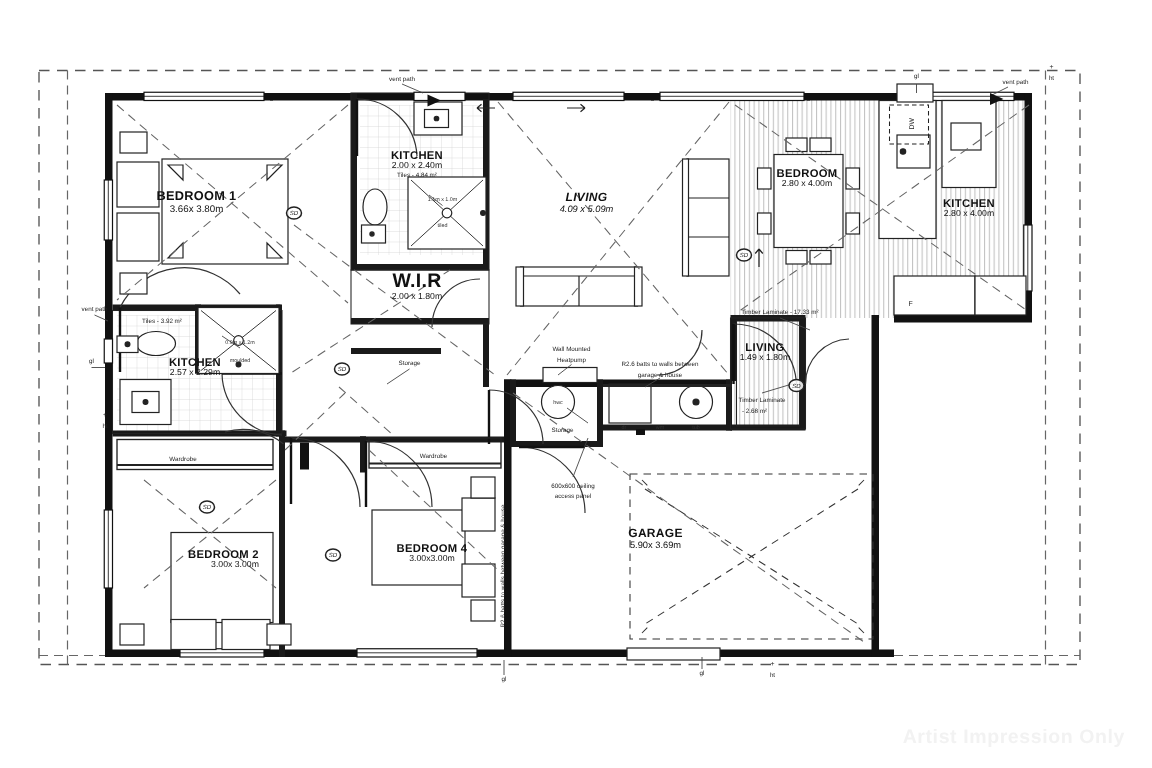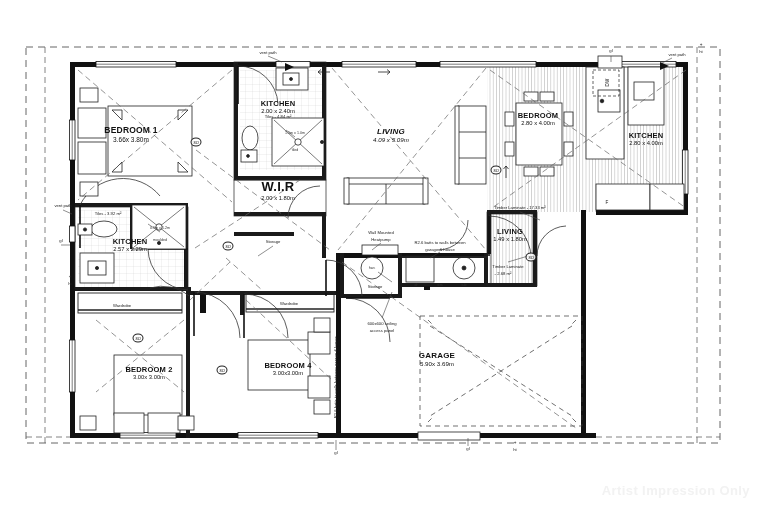--- a/index.html
+++ b/index.html
@@ -439,21 +439,21 @@
     <div class="room-dim" style="font-size:5.8px">2.80 x 4.00m</div>
   </div>
   <div class="lbl" style="left:130px; top:238px;">
     <div class="room-name" style="font-size:7.5px">KITCHEN</div>
     <div class="room-dim" style="font-size:5.8px">2.57 x 2.29m</div>
   </div>
   <div class="lbl" style="left:510px; top:228px;">
     <div class="room-name" style="font-size:7.5px">LIVING</div>
     <div class="room-dim" style="font-size:5.8px">1.49 x 1.80m</div>
   </div>
-  <div class="lbl" style="left:149px; top:366px;">
+  <div class="lbl" style="left:149px; top:366px;text-align:right;">
     <div class="room-name" style="font-size:7.5px">BEDROOM 2</div>
     <div class="room-dim" style="font-size:5.8px">3.00x 3.00m</div>
   </div>
   <div class="lbl" style="left:288px; top:362px;">
     <div class="room-name" style="font-size:7.5px">BEDROOM 4</div>
     <div class="room-dim" style="font-size:5.8px">3.00x3.00m</div>
   </div>
   <div class="lbl" style="left:437px; top:352px;">
     <div class="room-name" style="font-size:8.0px">GARAGE</div>
     <div class="room-dim" style="font-size:6.2px">5.90x 3.69m</div>

